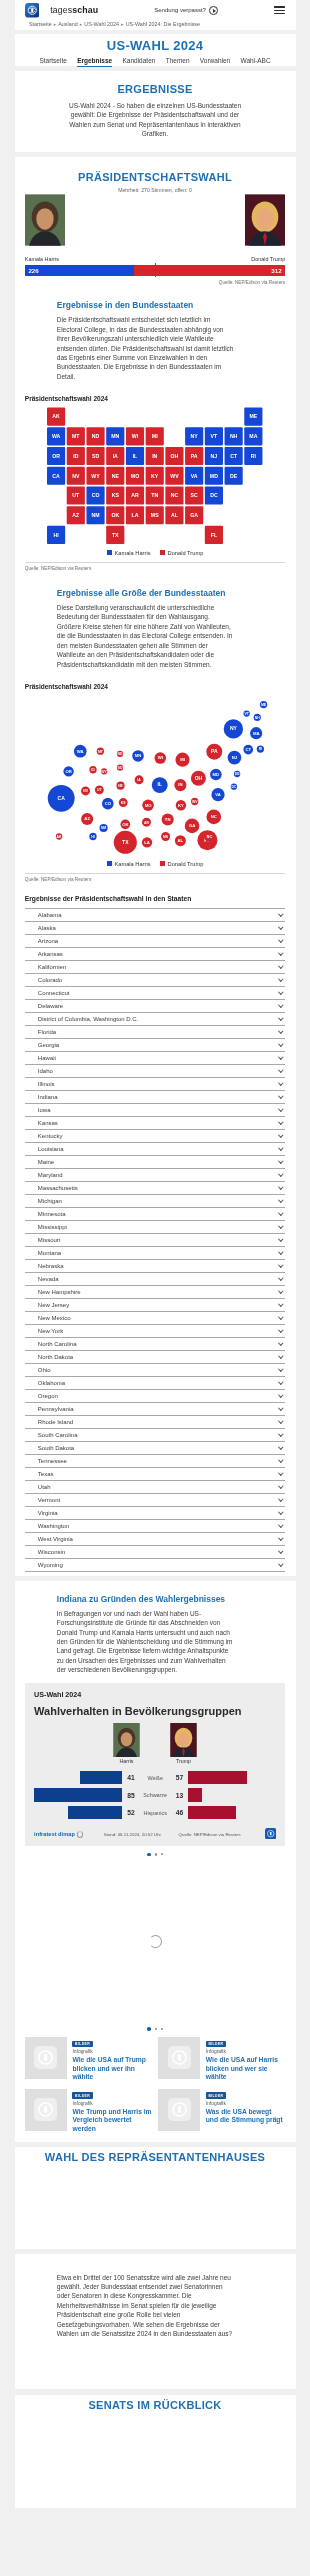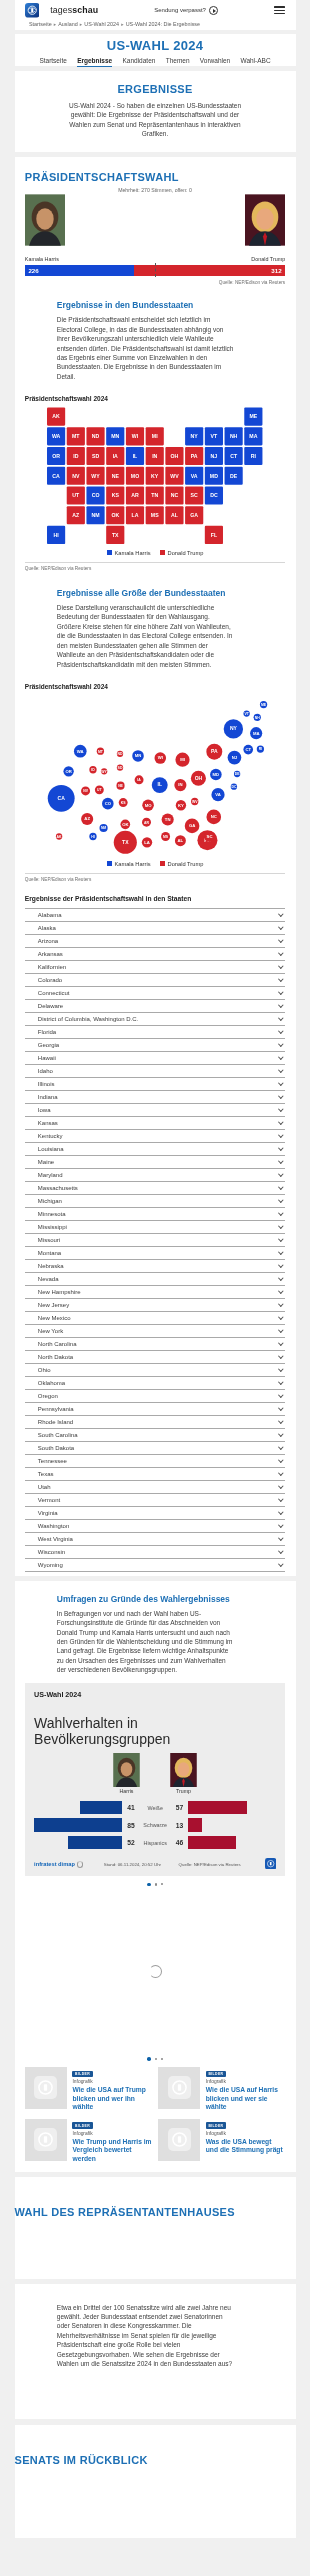--- a/index.html
+++ b/index.html
@@ -23,21 +23,21 @@
   .hero { height:32px; text-align:center; padding-top:4.1px; margin-bottom:5.2px;}
   .hero h1 { color:#1e70b5; font-size:13px; font-weight:700; letter-spacing:0.3px; }
   .tabs { display:flex; justify-content:center; gap:10.3px; margin-top:4.1px; font-size:6.5px; color:#3c3c3c; }
   .tab { padding-bottom:1.6px; cursor:pointer; }
   .tab.active { font-weight:700; color:#222; border-bottom:1.3px solid #1e70b5; }
   
   .intro { text-align:center; padding:11.4px 47px 13.4px; margin-bottom:5.2px; }
   .intro h2 { color:#1e70b5; font-size:11px; font-weight:700; letter-spacing:0.3px; margin-bottom:6.2px; }
   .intro p { font-size:6.5px; line-height:1.45; color:#3c3c3c; }
   
-  .sec-h { color:#1e70b5; font-size:11px; font-weight:700; letter-spacing:0.3px; text-align:left; }
+  .sec-h { color:#1e70b5; font-size:11px; font-weight:700; letter-spacing:0.3px; text-align:center; }
   .sub-h { color:#1e70b5; font-size:8.5px; font-weight:700; }
   .body-p { font-size:6.5px; line-height:1.46; color:#3c3c3c; margin-top:4.7px; }
   .indent { margin-left:32px; width:178px; }
   .quelle { font-size:4.7px; color:#6e6e6e; }
   .chartlabel { font-weight:700; font-size:6.5px; color:#222; }
   .legend { display:flex; justify-content:center; gap:9.3px; font-size:5.7px; color:#333; align-items:center; }
   .legend i { display:inline-block; width:5.2px; height:5.2px; margin-right:2.6px; }
   .hr { border-top:0.5px solid #d6d6d6; }
   
   .pres { padding:13.4px 10.3px 4.1px; }
@@ -55,21 +55,21 @@
   .maplabel { margin:13.4px 0 5.2px; }
   .mapwrap { display:flex; justify-content:center; }
   .accordion-title { font-weight:700; font-size:6.7px; color:#222; margin:13.4px 0 6.2px; }
   .acc { border-bottom:0.5px solid #a9a9a9; }
   .acc-row { display:flex; align-items:center; height:13px; border-top:0.5px solid #a9a9a9; padding:0 3.1px 0 13px; font-size:6px; color:#3c3c3c; cursor:pointer; }
   .chev { width:3.6px; height:3.6px; border-right:0.8px solid #555; border-bottom:0.8px solid #555; transform:rotate(45deg); margin-left:auto; margin-top:-2.1px; }
   
   .umf { padding:12.4px 10.3px 8.3px; }
   .infobox { background:#ededed; margin-top:8.3px; padding:7.2px 9.3px 5.2px; }
   .infobox .kick { font-weight:700; font-size:7.2px; color:#1d1d1d; }
-  .infobox .title { font-size:14px; color:#2b2b2b; margin-top:16px; font-weight:400; }
+  .infobox .title { font-size:11px; color:#2b2b2b; margin-top:6px; font-weight:700; }
   .info-photos { display:flex; justify-content:center; gap:30px; margin-top:5.2px; }
   .info-photos .ph { text-align:center; font-size:5.2px; color:#333; }
   .demrows { margin-top:5.2px; }
   .demrow { display:grid; grid-template-columns:88px 17.6px 31px 17.6px 88px; align-items:center; height:17.6px; }
   .demrow .lbar { justify-self:end; height:13.4px; background:#0d3f8f; }
   .demrow .rbar { justify-self:start; height:13.4px; background:#a8102f; }
   .demrow .num { font-size:6.7px; font-weight:700; color:#2b2b2b; text-align:center; }
   .demrow .lab { font-size:5.4px; color:#555; text-align:center; }
   .info-foot { display:flex; align-items:center; margin-top:6.2px; gap:4.1px; }
   .ifd { color:#1466b8; font-weight:700; font-size:5.7px; display:flex; align-items:center; gap:2.1px; }
@@ -82,21 +82,21 @@
   .dots i.on { background:#0b61a8; }
   .spin-zone { height:171px; display:flex; align-items:center; justify-content:center; }
   .spinner { width:13px; height:13px; border:1.3px solid #9c9c9c; border-left-color:transparent; border-radius:50%; }
   .teasers { display:grid; grid-template-columns:1fr 1fr; gap:6.7px 6.2px; margin-top:6.2px; }
   .teaser { display:flex; gap:5.7px; cursor:pointer; }
   .timg { width:42px; height:42px; background:#dfdfdf; flex:0 0 42px; display:flex; align-items:center; justify-content:center; }
   .badge { display:inline-block; background:#1a5696; color:#fff; font-size:3.4px; font-weight:700; letter-spacing:0.4px; padding:1.3px 2.6px; border-radius:1px; }
   .tkick { font-size:4.9px; color:#555; margin-top:2.1px; }
   .ttitle { font-size:6.7px; font-weight:700; color:#1e70b5; line-height:1.3; margin-top:1.6px; }
   
-  .hsec { display:block; padding-top:29px; text-align:center; }
+  .hsec { display:block; padding-top:4px; text-align:center; }
   
   .senres { padding:13.4px 10.3px; }
 </style>
 </head>
 <body>
 
 <div class="page">
 
   <div class="card hdr">
     <div class="hdr-top">
@@ -821,21 +821,21 @@
           <span class="chev"></span>
         </div>
         <div class="acc-row">
           <span>Wyoming</span>
           <span class="chev"></span>
         </div>
       </div>
   </div>
 
   <div class="card umf">
-    <h3 class="sub-h indent">Umfragen zu Gründe des Wahlergebnisses</h3>
+    <h3 class="sub-h indent">Indiana zu Gründen des Wahlergebnisses</h3>
     <p class="body-p indent">In Befragungen vor und nach der Wahl haben US-Forschungsinstitute die Gründe für das Abschneiden von Donald Trump und Kamala Harris untersucht und auch nach den Gründen für die Wahlentscheidung und die Stimmung im Land gefragt. Die Ergebnisse liefern wichtige Anhaltspunkte zu den Ursachen des Ergebnisses und zum Wahlverhalten der verschiedenen Bevölkerungsgruppen.</p>
 
     <div class="infobox">
       <div class="kick">US-Wahl 2024</div>
       <div class="title">Wahlverhalten in Bevölkerungsgruppen</div>
       <div class="info-photos">
         <div class="ph"><span id="mini-harris"><svg width="27" height="34" viewBox="0 0 78 100">
                 <rect width="78" height="100" fill="#58704f"></rect>
                 <ellipse cx="39" cy="44" rx="26" ry="30" fill="#4a3526"></ellipse>
                 <ellipse cx="39" cy="48" rx="17" ry="21" fill="#c79368"></ellipse>

